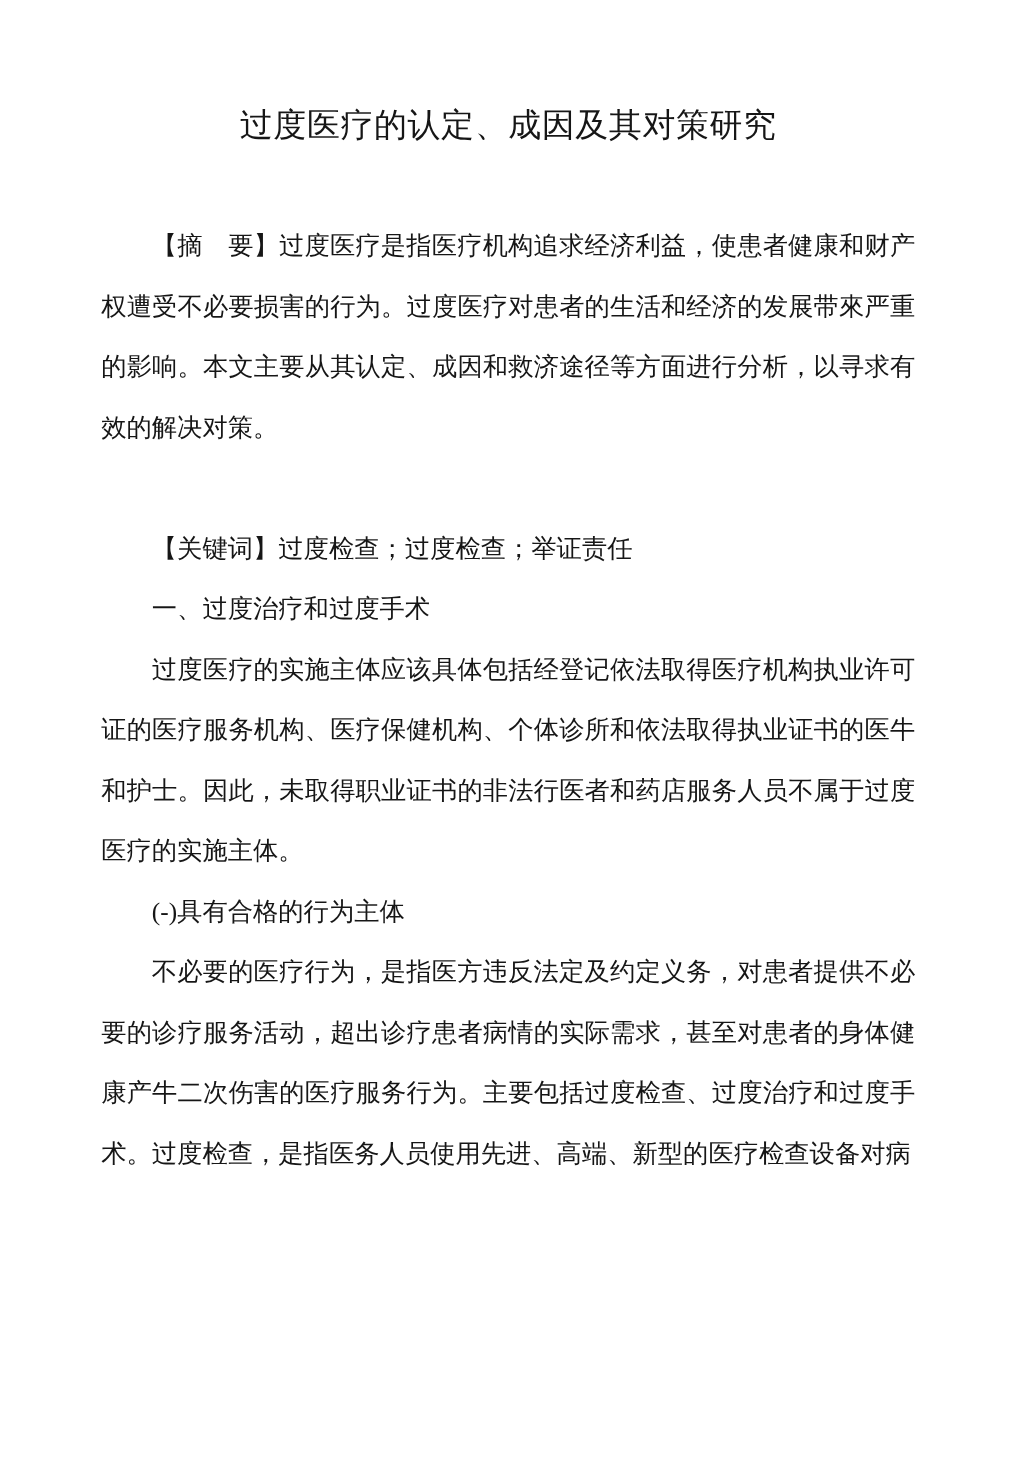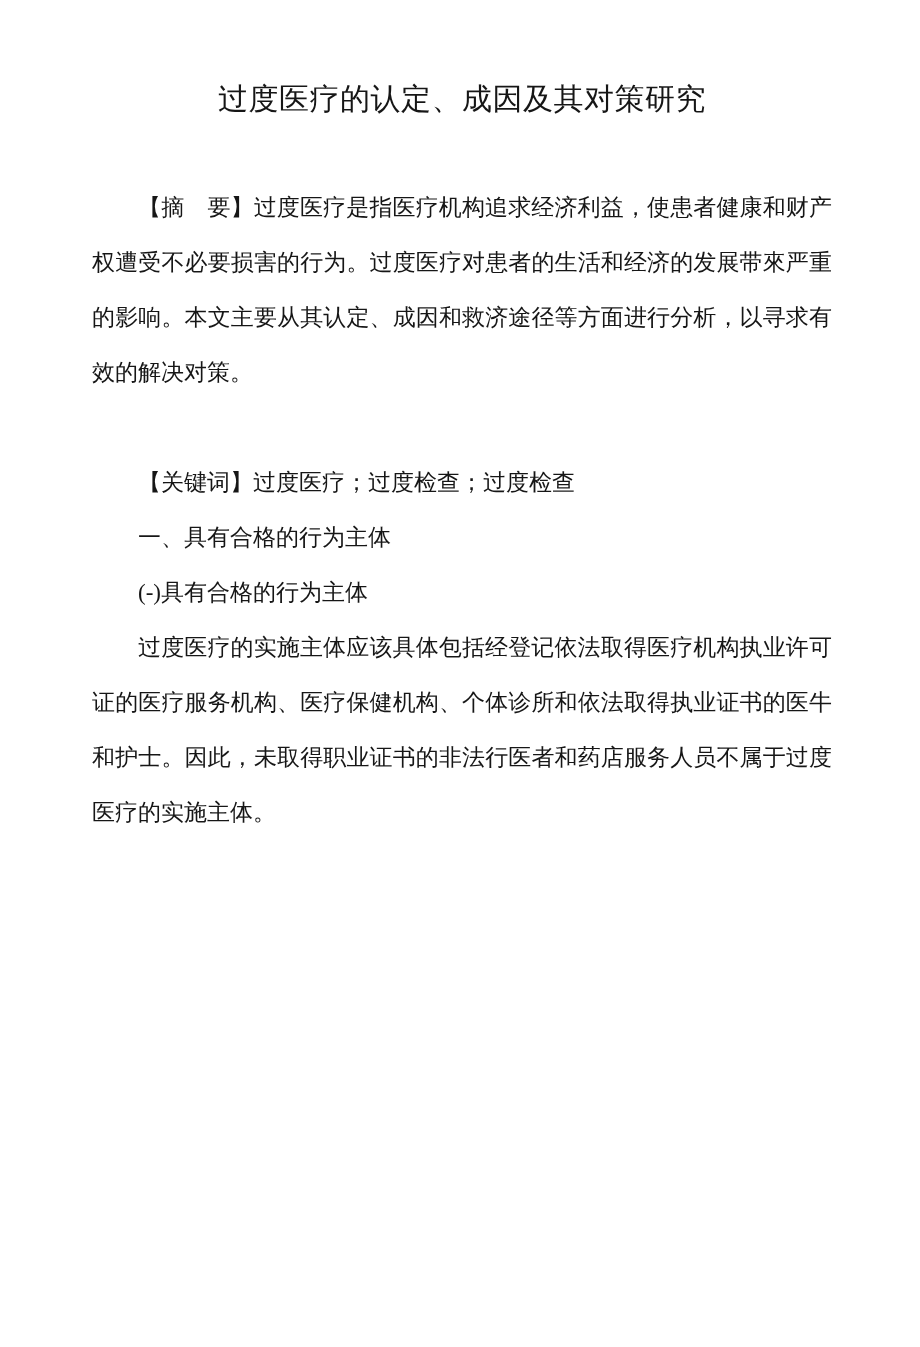--- a/index.html
+++ b/index.html
@@ -4,21 +4,21 @@
 <style>
   html, body {
     margin: 0;
     padding: 0;
     background: #ffffff;
   }
   .page {
     position: relative;
     width: 920px;
     height: 1131px;
-    margin: 0 auto;
+    margin: 16px auto;
     background: #ffffff;
     box-sizing: border-box;
     padding: 76px 88px 0 92px;
     overflow: hidden;
     font-family: "Liberation Serif", "DejaVu Serif", serif;
     color: #161616;
   }
   .doc-title {
     font-size: 30px;
     font-weight: normal;
@@ -41,25 +41,26 @@
 </style>
 </head>
 <body>
 
 <div class="page">
 
   <h1 class="doc-title">过度医疗的认定、成因及其对策研究</h1>
 
   <p class="para">【摘　要】过度医疗是指医疗机构追求经济利益，使患者健康和财产权遭受不必要损害的行为。过度医疗对患者的生活和经济的发展带來严重的影响。本文主要从其认定、成因和救济途径等方面进行分析，以寻求有效的解决对策。</p>
 
-  <p class="para gap-above">【关键词】过度医疗；过度检查；过度检查</p>
+  <p class="para gap-above">【关键词】过度检查；过度检查；举证责任</p>
 
 
-  <p class="para">一、具有合格的行为主体</p>
+  <p class="para">一、过度治疗和过度手术</p>
 
+
+  <p class="para">过度医疗的实施主体应该具体包括经登记依法取得医疗机构执业许可证的医疗服务机构、医疗保健机构、个体诊所和依法取得执业证书的医牛和护士。因此，未取得职业证书的非法行医者和药店服务人员不属于过度医疗的实施主体。</p>
 
   <p class="para">(-)具有合格的行为主体</p>
 
-  <p class="para">过度医疗的实施主体应该具体包括经登记依法取得医疗机构执业许可证的医疗服务机构、医疗保健机构、个体诊所和依法取得执业证书的医牛和护士。因此，未取得职业证书的非法行医者和药店服务人员不属于过度医疗的实施主体。</p>
 
-
+  <p class="para">不必要的医疗行为，是指医方违反法定及约定义务，对患者提供不必要的诊疗服务活动，超出诊疗患者病情的实际需求，甚至对患者的身体健康产牛二次伤害的医疗服务行为。主要包括过度检查、过度治疗和过度手术。过度检查，是指医务人员使用先进、高端、新型的医疗检查设备对病</p>
 
 </div>
 
 </body></html>

